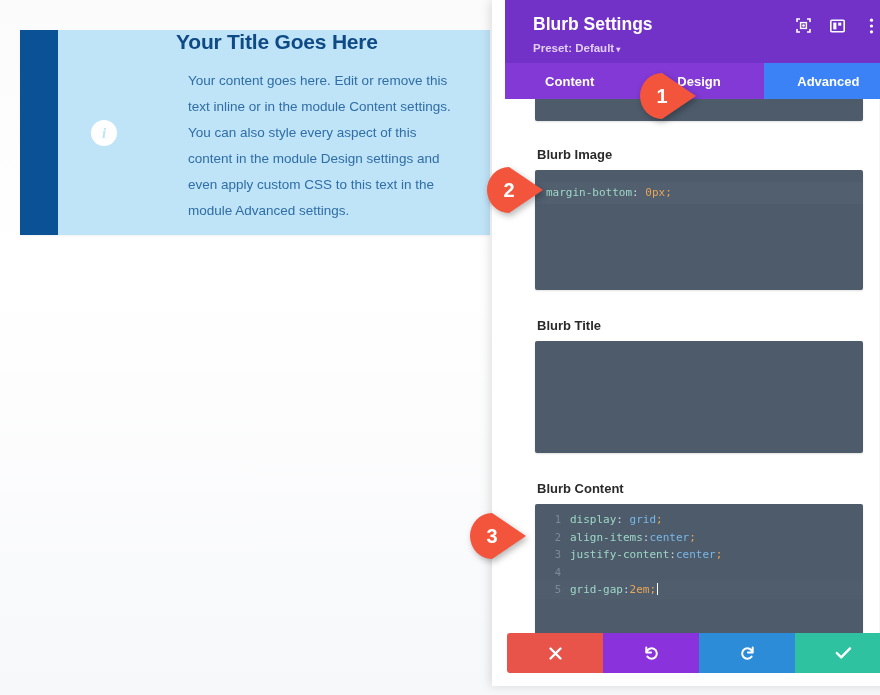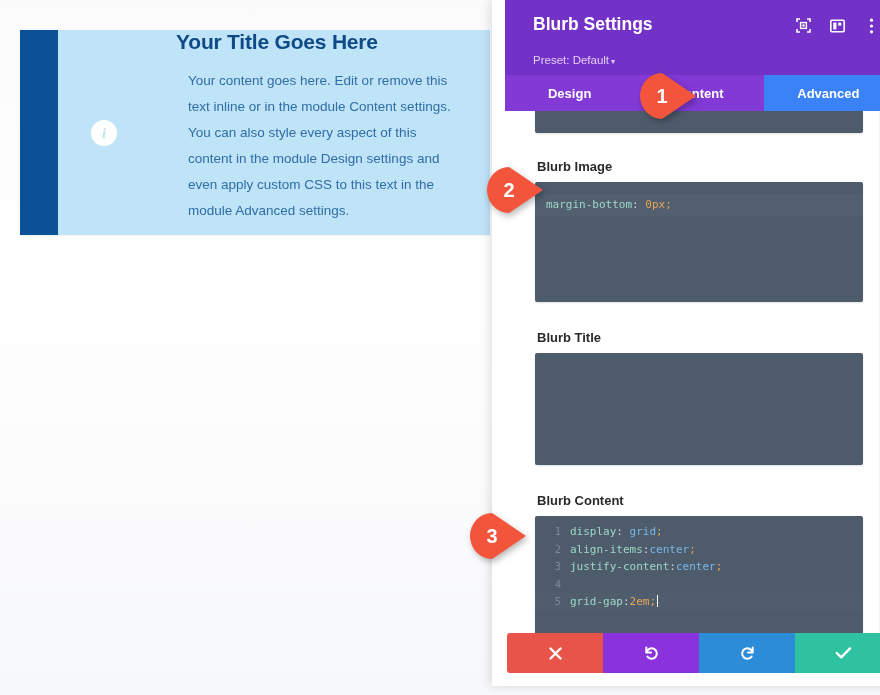--- a/index.html
+++ b/index.html
@@ -61,21 +61,21 @@
   }
   #panel-header{
     background:#7332c7;
     padding:14px 18px 9px 28px;
     position:relative;flex:0 0 auto;
   }
   #panel-title{
     color:#ffffff;font-size:17.5px;font-weight:bold;margin:0;line-height:1.15;
   }
   #panel-preset{
-    color:#e2cdf5;font-size:11.5px;font-weight:normal;margin:20px 0 0 0;
+    color:#e2cdf5;font-size:11.5px;font-weight:bold;margin:8px 0 0 0;
   }
   #panel-preset .caret{font-size:8px;margin-left:2px;}
   #header-actions{
     position:absolute;right:14px;top:18px;display:flex;gap:19px;align-items:center;
   }
   .hdr-icon{
     width:15px;height:15px;display:flex;align-items:center;justify-content:center;
     cursor:pointer;
   }
   .hdr-icon svg{display:block;}
@@ -240,22 +240,22 @@
         <svg width="5" height="16" viewBox="0 0 5 16">
           <circle cx="2.5" cy="2.2" r="1.6" fill="#ffffff"></circle>
           <circle cx="2.5" cy="8" r="1.6" fill="#ffffff"></circle>
           <circle cx="2.5" cy="13.8" r="1.6" fill="#ffffff"></circle>
         </svg>
       </div>
     </div>
   </div>
 
   <div id="panel-tabs">
+    <div class="tab">Content</div>
     <div class="tab">Design</div>
-    <div class="tab">Content</div>
     <div class="tab active">Advanced</div>
   </div>
 
   <div id="panel-scroll">
     <div id="scroll-inner">
 
       <div class="code-box partial"></div>
 
       <div class="field-label">Blurb Image</div>
       <div class="code-box h-img">

